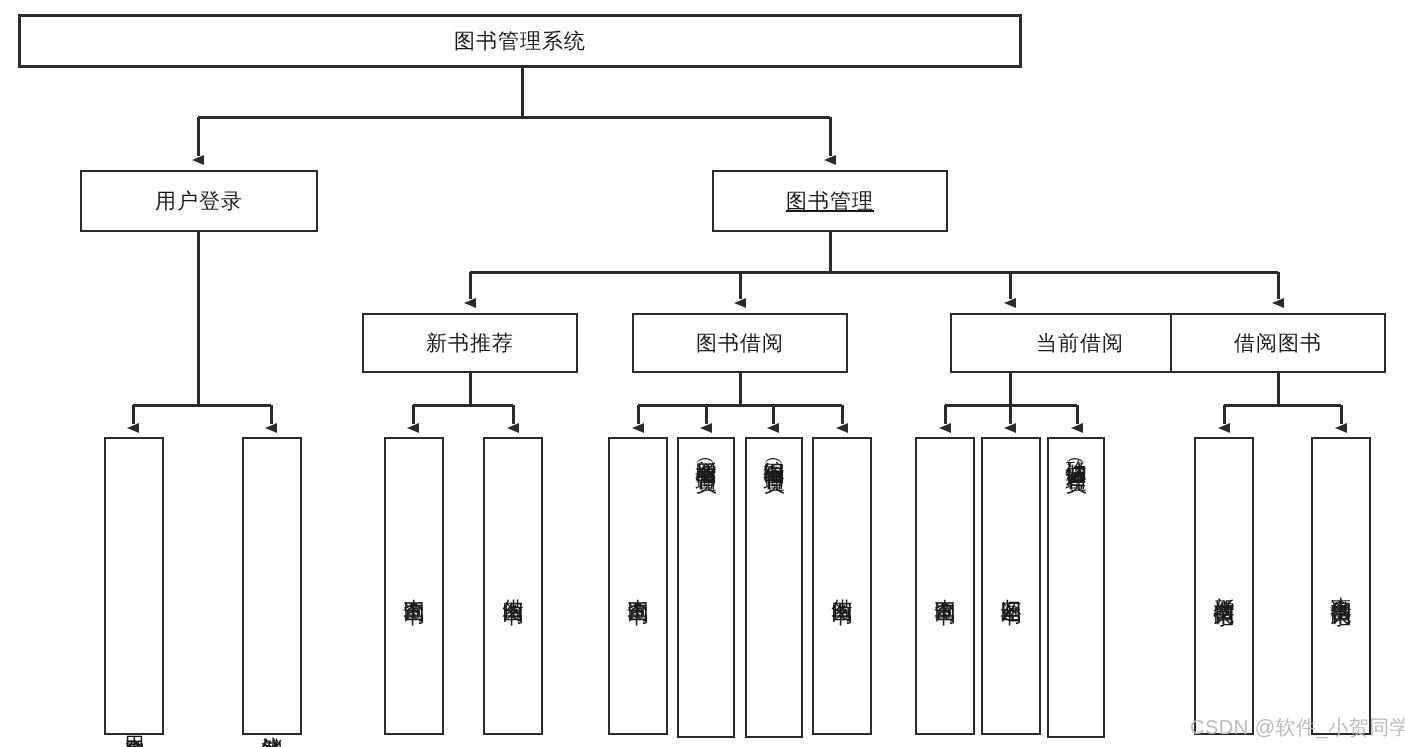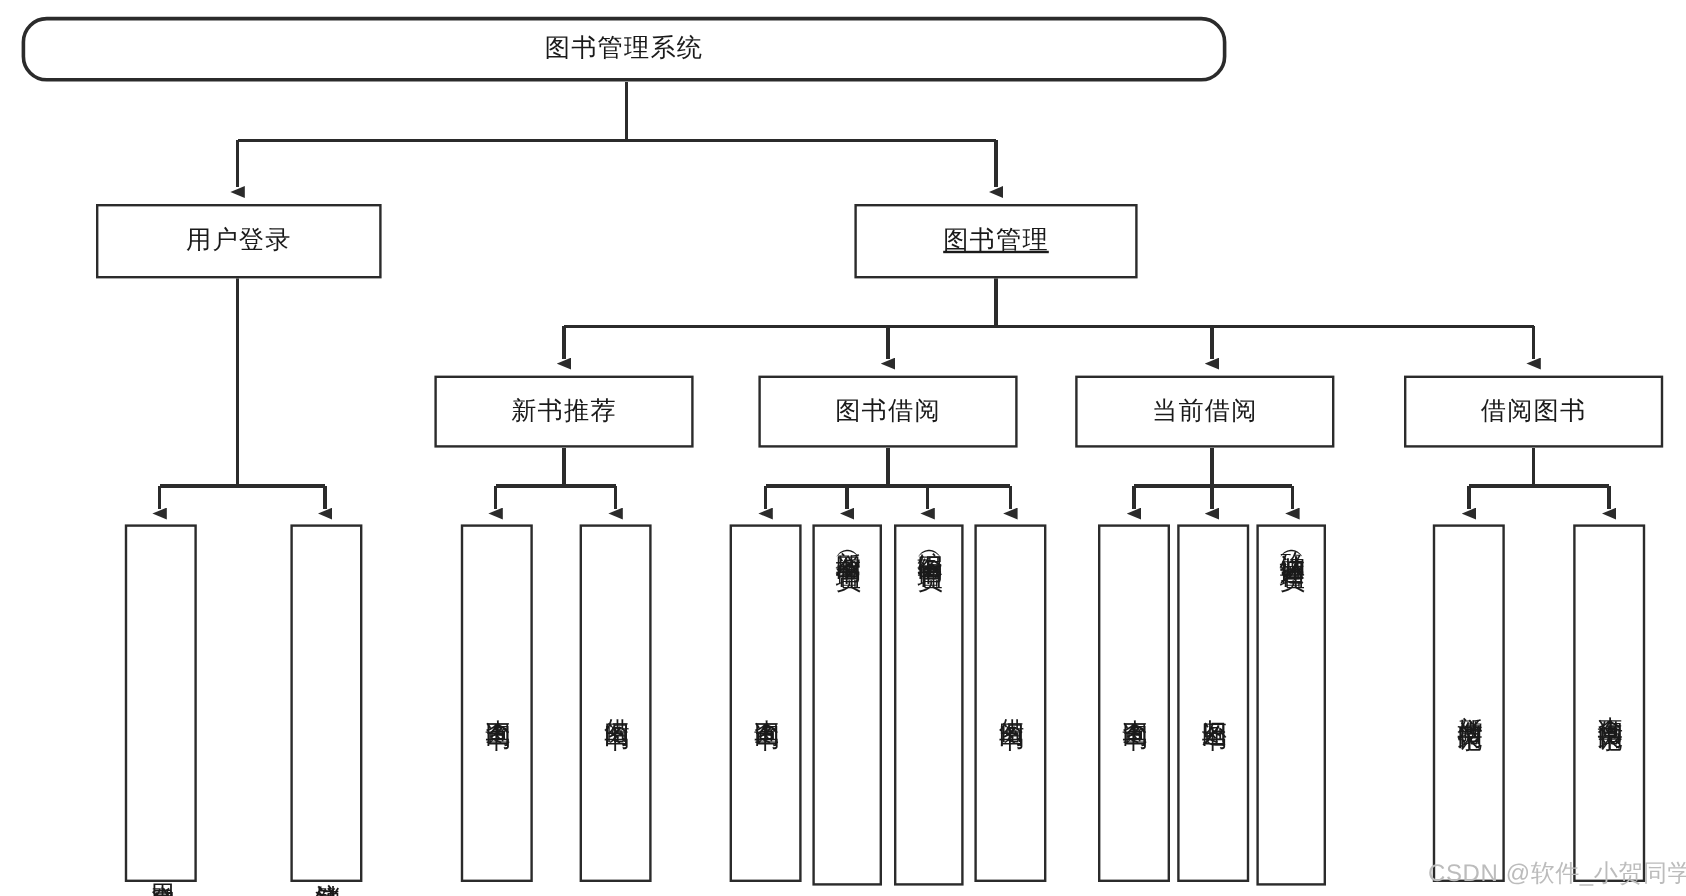--- a/index.html
+++ b/index.html
@@ -30,21 +30,20 @@
     box-sizing: border-box;
     background: #ffffff;
     border: 2px solid #2b2b2b;
     display: flex;
     align-items: center;
     justify-content: center;
     color: #1a1a1a;
   }
   .node.root {
     border-width: 3px;
-    border-radius: 21px;
   }
   .node-label {
     font-size: 21px;
     line-height: 1.15;
     letter-spacing: 1px;
     white-space: nowrap;
   }
   
   .node.vert {
     align-items: flex-start;
@@ -143,21 +142,21 @@
   <div class="node" style="left:712px; top:170px; width:236px; height:62px;text-decoration:underline;">
     <span class="node-label">图书管理</span>
   </div>
 
   <div class="node" style="left:632px; top:313px; width:216px; height:60px;">
     <span class="node-label">图书借阅</span>
   </div>
   <div class="node" style="left:362px; top:313px; width:216px; height:60px;">
     <span class="node-label">新书推荐</span>
   </div>
-  <div class="node" style="left:896px; top:313px; width:216px; height:60px;">
+  <div class="node" style="left:950px; top:313px; width:260px; height:60px;">
     <span class="node-label">当前借阅</span>
   </div>
   <div class="node" style="left:1170px; top:313px; width:216px; height:60px;">
     <span class="node-label">借阅图书</span>
   </div>
 
   <div class="node vert align-bottom" style="left:104px; top:437px; width:60px; height:298px;">
     <span class="node-label">用户登录</span>
   </div>
   <div class="node vert align-bottom" style="left:242px; top:437px; width:60px; height:298px;">

